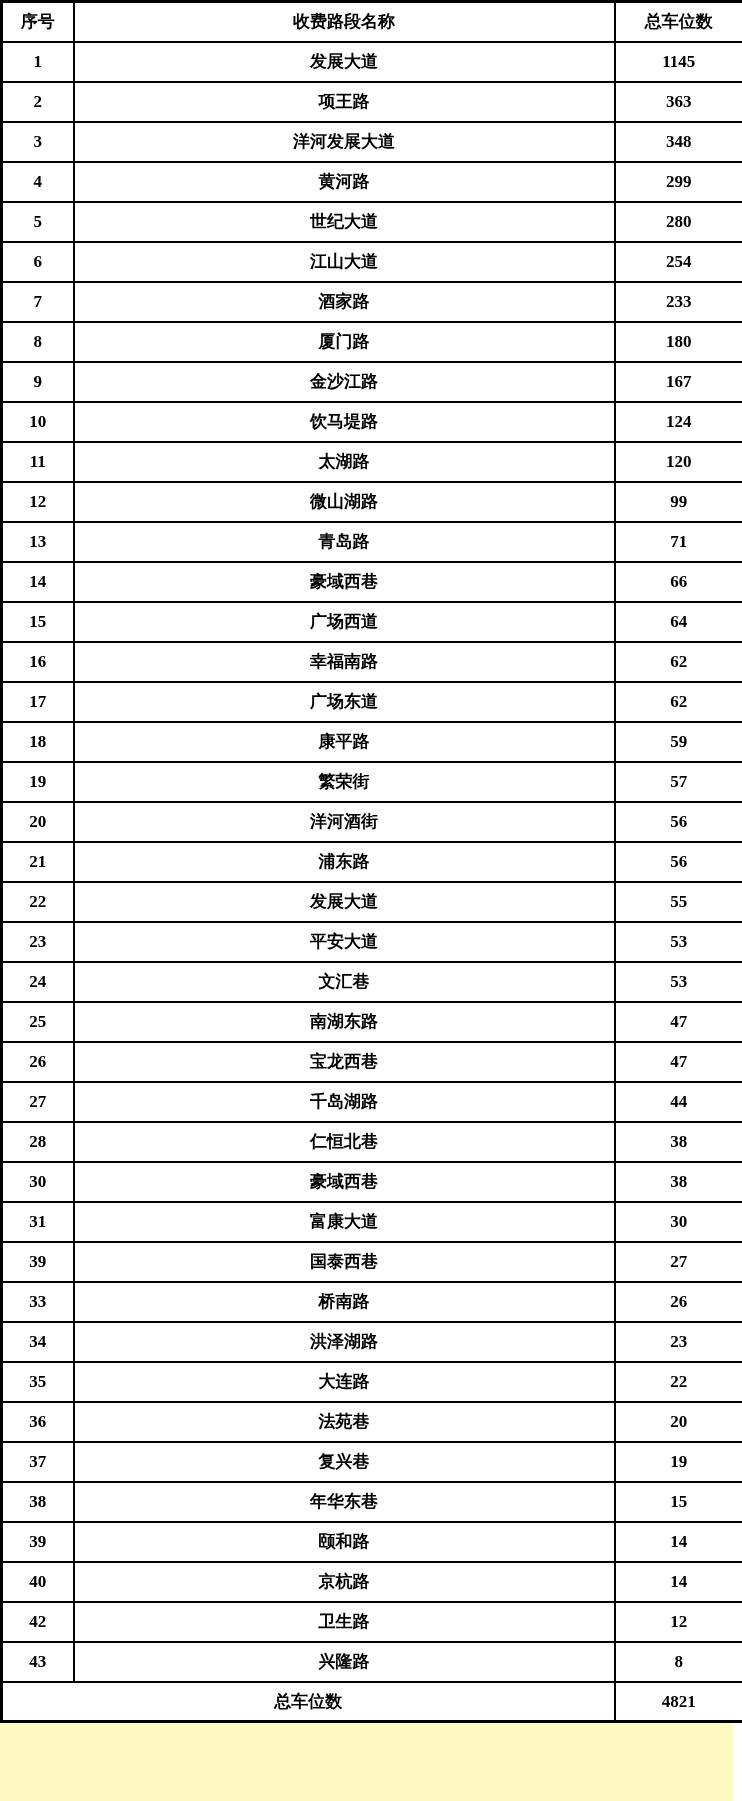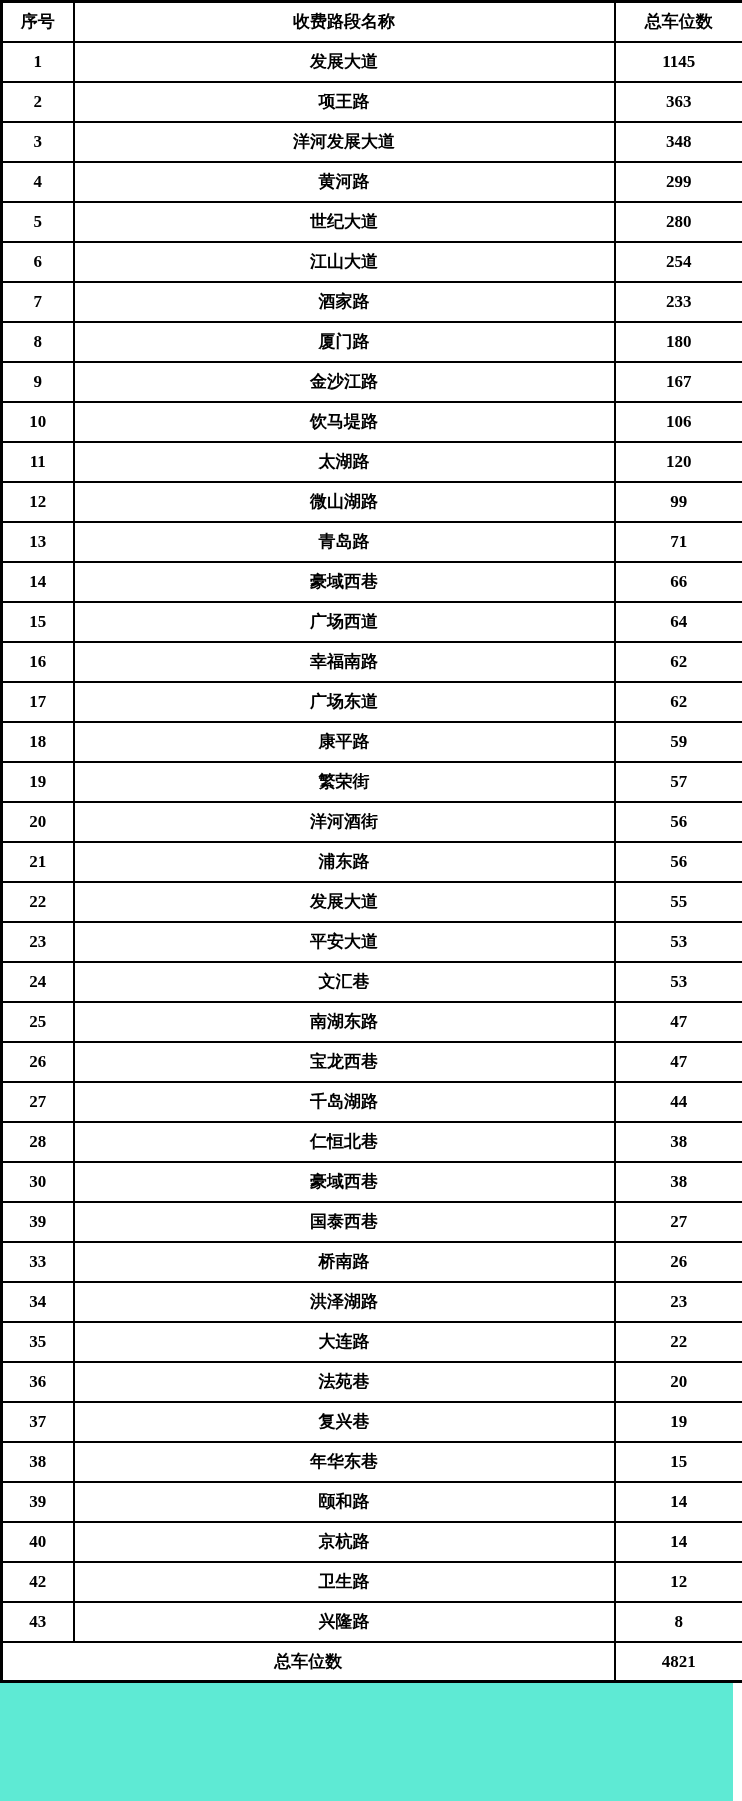--- a/index.html
+++ b/index.html
@@ -3,21 +3,21 @@
 <meta charset="utf-8">
 <style>
   html, body {
     margin: 0;
     padding: 0;
     background: #ffffff;
   }
   .page {
     width: 733px;
     height: 1801px;
-    background: #5eead4;
+    background: #fef9c3;
     box-sizing: border-box;
   }
   table.parking-table {
     width: 742px;
     border-collapse: collapse;
     table-layout: fixed;
     border: 3px solid #000000;
   }
   table.parking-table col.col-index { width: 72px; }
   table.parking-table col.col-name  { width: 541px; }
@@ -111,21 +111,21 @@
 
   <tr>
     <td>9</td>
     <td>金沙江路</td>
     <td>167</td>
   </tr>
 
   <tr>
     <td>10</td>
     <td>饮马堤路</td>
-    <td>106</td>
+    <td>124</td>
   </tr>
 
   <tr>
     <td>11</td>
     <td>太湖路</td>
     <td>120</td>
   </tr>
 
   <tr>
     <td>12</td>
@@ -229,20 +229,25 @@
     <td>38</td>
   </tr>
 
 
   <tr>
     <td>30</td>
     <td>豪域西巷</td>
     <td>38</td>
   </tr>
 
+  <tr>
+    <td>31</td>
+    <td>富康大道</td>
+    <td>30</td>
+  </tr>
 
   <tr>
     <td>39</td>
     <td>国泰西巷</td>
     <td>27</td>
   </tr>
 
   <tr>
     <td>33</td>
     <td>桥南路</td>

